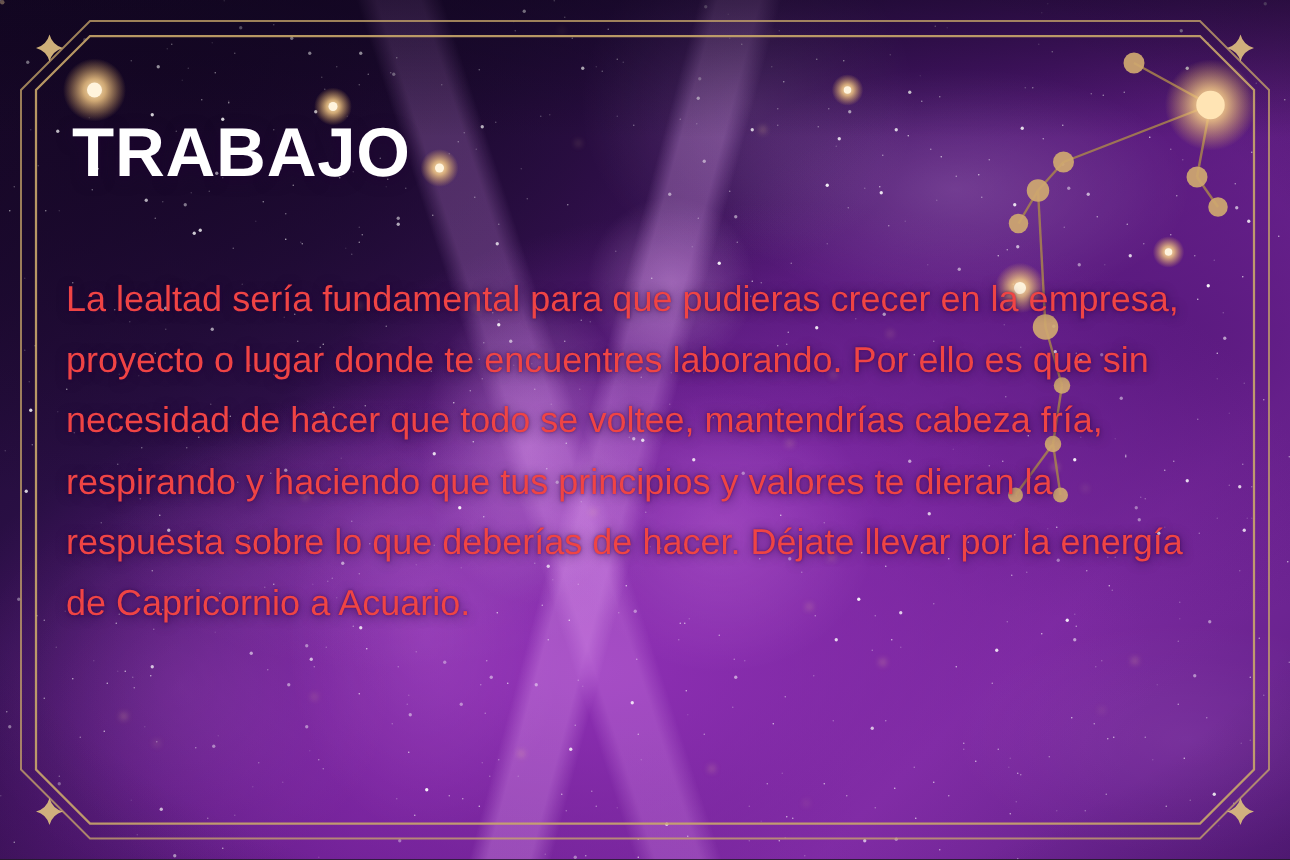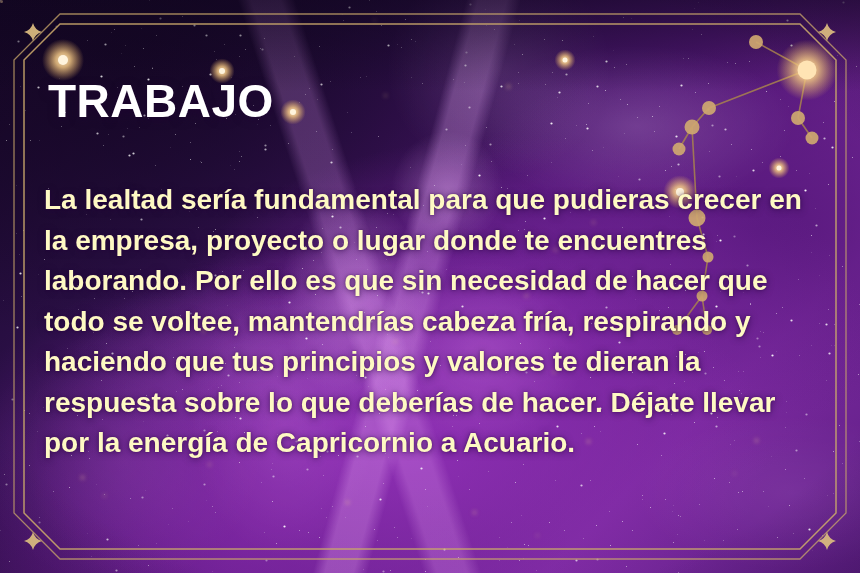--- a/index.html
+++ b/index.html
@@ -78,23 +78,23 @@
   #title{
     color:#ffffff;
     font-size:46px;
     font-weight:bold;
     letter-spacing:.5px;
     line-height:1;
     margin:0 0 56px 4px;
     text-shadow:0 2px 10px rgba(30,0,50,.65);
   }
   #body-text{
-    color:#fef9c3;
-    font-size:28px;
-    font-weight:bold;
+    color:#ef4444;
+    font-size:24px;
+    font-weight:normal;
     line-height:40.5px;
     margin:0;
     max-width:790px;
     text-shadow:0 1px 7px rgba(35,0,60,.7), 0 0 2px rgba(40,0,70,.5);
   }
 </style>
 </head>
 <body>
 
 <div id="card">

